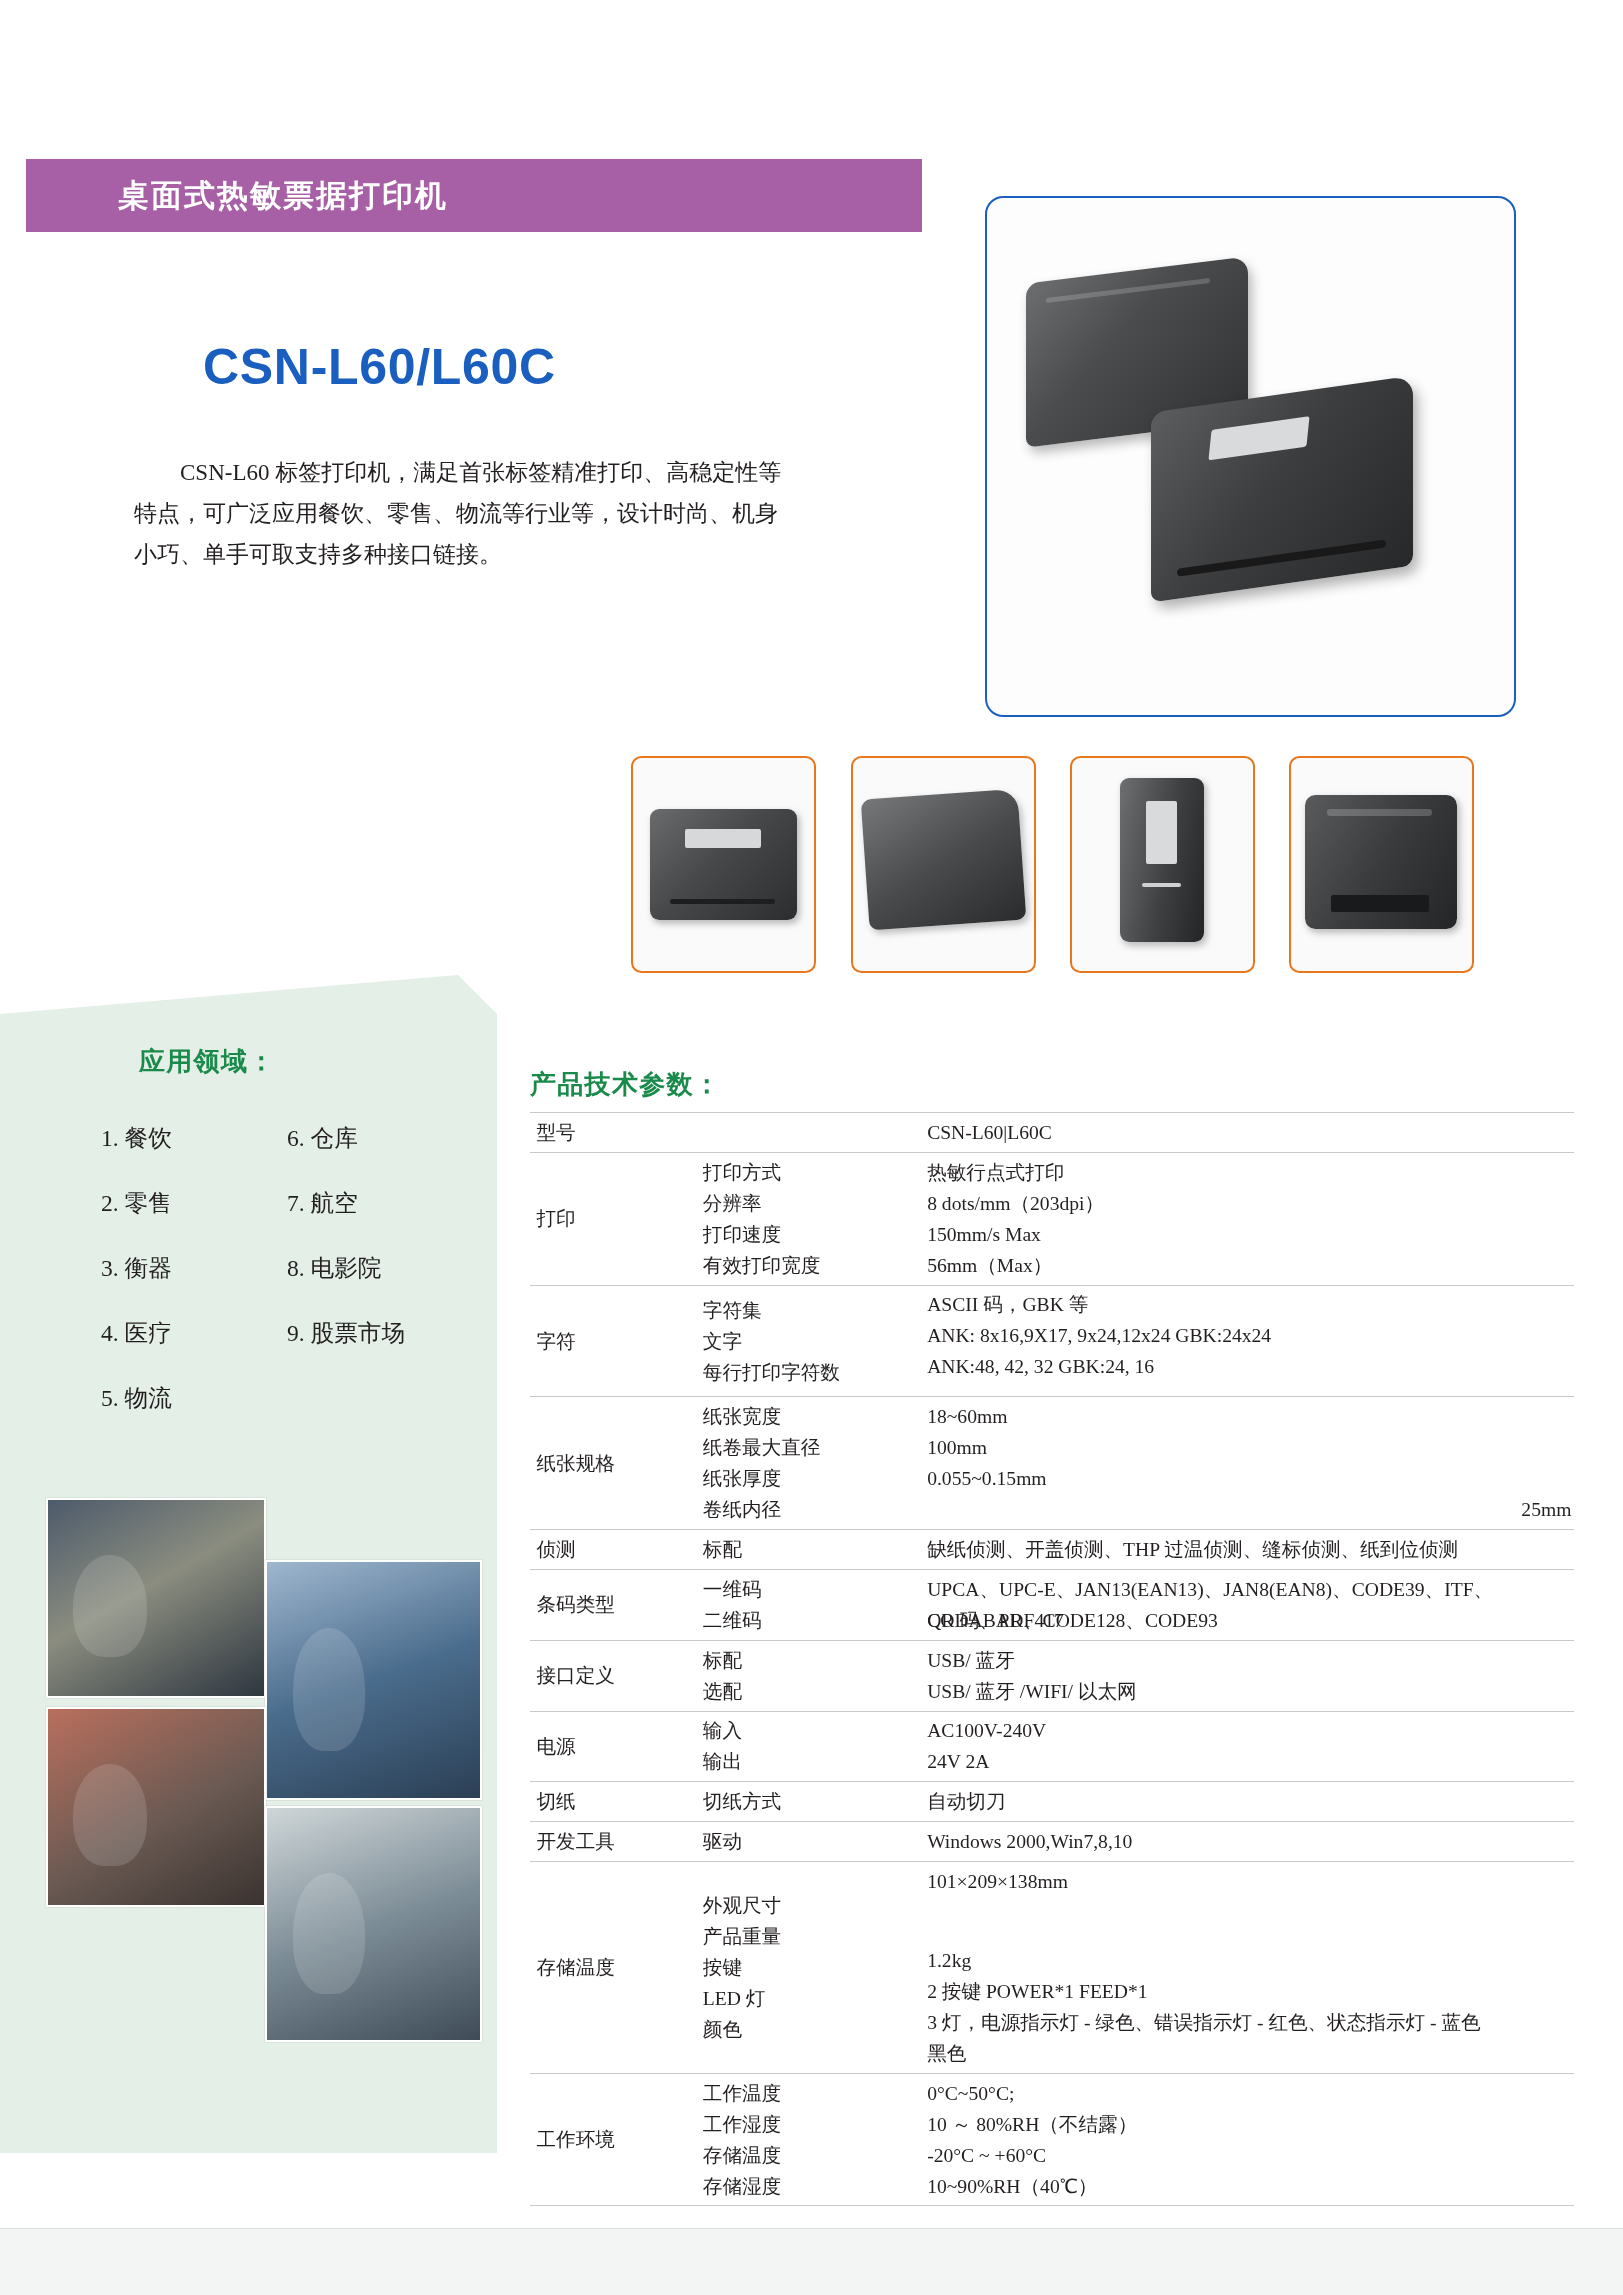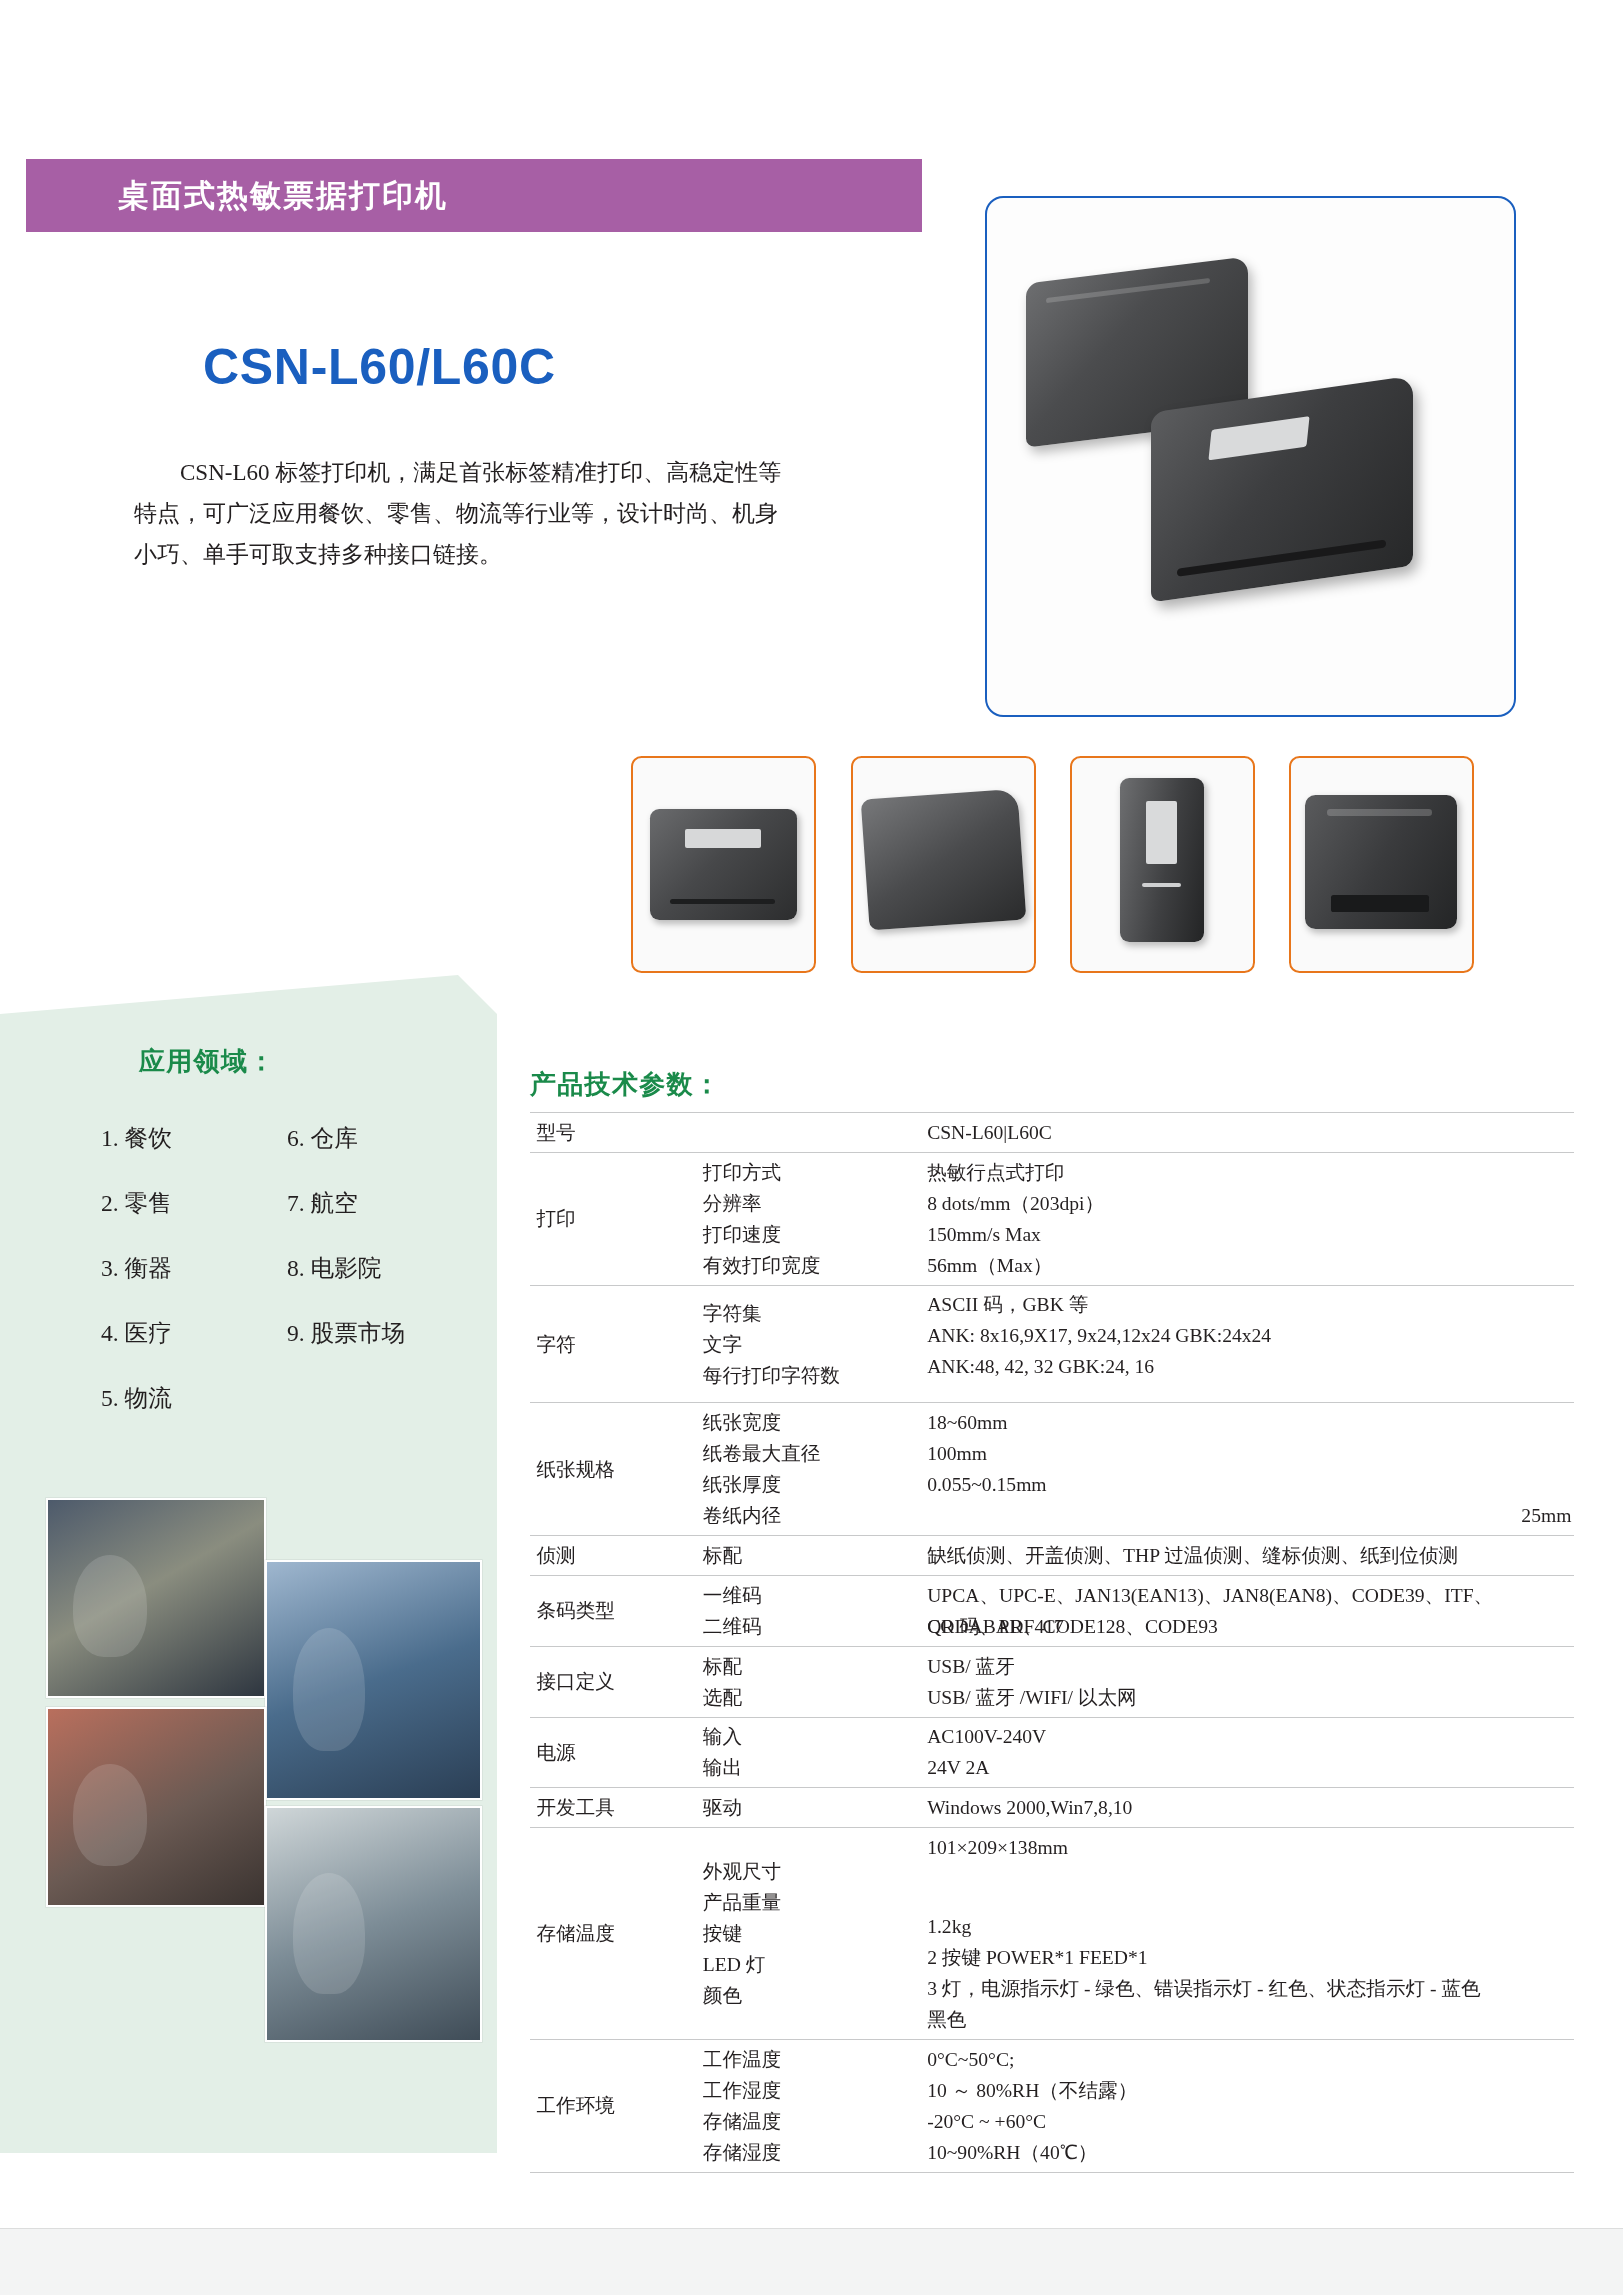--- a/index.html
+++ b/index.html
@@ -440,21 +440,21 @@
           <div class="subrow" style="white-space: normal;">56mm（Max）</div>
         </td>
       </tr>
       <tr>
         <td class="c1">字符</td>
         <td class="c2 sub" style="padding-top: 3.9px; padding-bottom: 3.9px; padding-left: 6.5px; border-top: 0.7px solid rgb(200, 201, 202); border-bottom: 0.7px solid rgb(200, 201, 202);">
           <div class="subrow">字符集</div>
           <div class="subrow">文字</div>
           <div class="subrow">每行打印字符数</div>
         </td>
-        <td class="c3 sub" style="padding-top: 3.9px; padding-bottom: 20px; padding-left: 6.5px; border-top: 0.7px solid rgb(200, 201, 202); border-bottom: 0.7px solid rgb(200, 201, 202);">
+        <td class="c3 sub" style="padding-top: 3.9px; padding-bottom: 14px; padding-left: 6.5px; border-top: 0.7px solid rgb(200, 201, 202); border-bottom: 0.7px solid rgb(200, 201, 202);">
           <div class="subrow" style="white-space: normal;">ASCII 码，GBK 等</div>
           <div class="subrow" style="white-space: normal;">ANK: 8x16,9X17, 9x24,12x24 GBK:24x24</div>
           <div class="subrow" style="white-space: normal;">ANK:48, 42, 32   GBK:24, 16</div>
         </td>
       </tr>
       <tr>
         <td class="c1">纸张规格</td>
         <td class="c2 sub" style="padding-top: 3.9px; padding-bottom: 3.9px; padding-left: 6.5px; border-top: 0.7px solid rgb(200, 201, 202); border-bottom: 0.7px solid rgb(200, 201, 202);">
           <div class="subrow">纸张宽度</div>
           <div class="subrow">纸卷最大直径</div>
@@ -498,20 +498,25 @@
       <tr>
         <td class="c1">电源</td>
         <td class="c2 sub" style="padding-top: 3.9px; padding-bottom: 3.9px; padding-left: 6.5px; border-top: 0.7px solid rgb(200, 201, 202); border-bottom: 0.7px solid rgb(200, 201, 202);">
           <div class="subrow">输入</div>
           <div class="subrow">输出</div>
         </td>
         <td class="c3 sub" style="padding-top: 3.9px; padding-bottom: 3.9px; padding-left: 6.5px; border-top: 0.7px solid rgb(200, 201, 202); border-bottom: 0.7px solid rgb(200, 201, 202);">
           <div class="subrow" style="white-space: normal;">AC100V-240V</div>
           <div class="subrow" style="white-space: normal;">24V 2A</div>
         </td>
+      </tr>
+      <tr>
+        <td class="c1">切纸</td>
+        <td class="c2">切纸方式</td>
+        <td class="c3">自动切刀</td>
       </tr>
       <tr>
         <td class="c1">开发工具</td>
         <td class="c2">驱动</td>
         <td class="c3">Windows 2000,Win7,8,10</td>
       </tr>
       <tr>
         <td class="c1">存储温度</td>
         <td class="c2 sub" style="padding-top: 3.9px; padding-bottom: 3.9px; padding-left: 6.5px; border-top: 0.7px solid rgb(200, 201, 202); border-bottom: 0.7px solid rgb(200, 201, 202);">
           <div class="subrow">外观尺寸</div>

